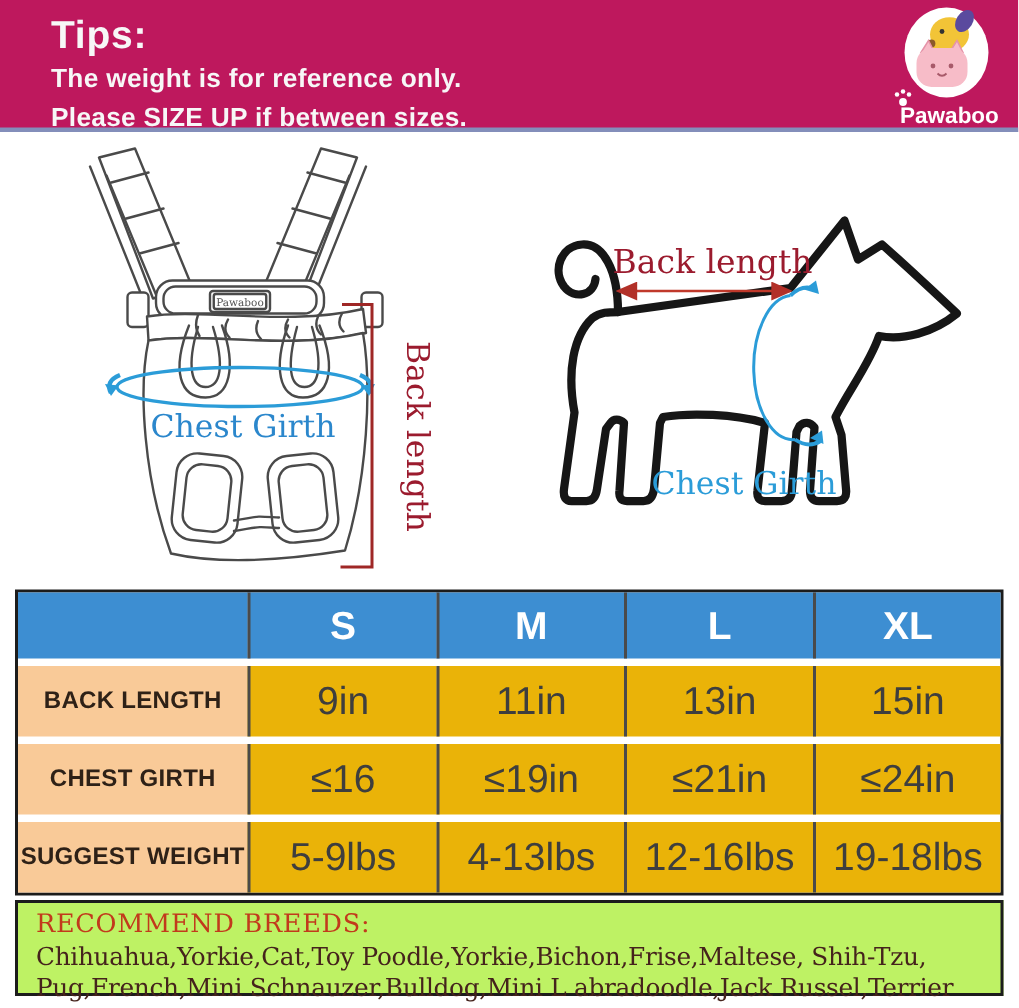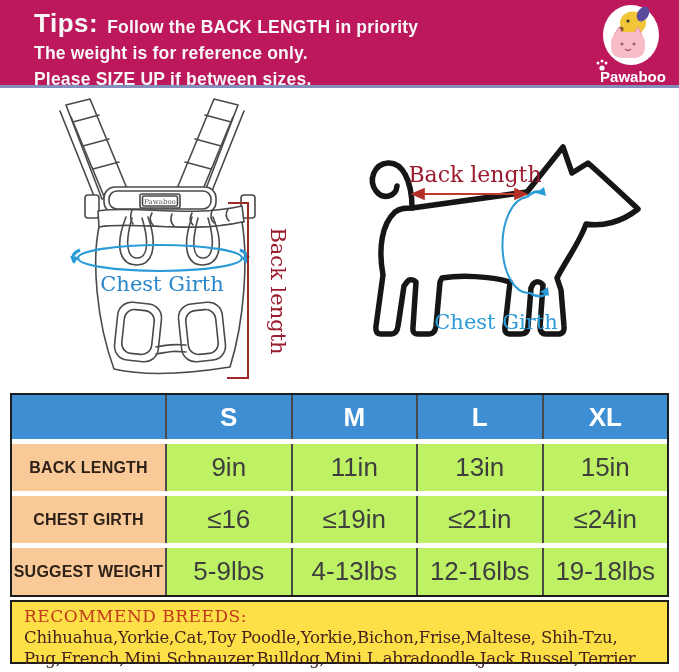--- a/index.html
+++ b/index.html
@@ -36,42 +36,41 @@
     position:absolute; left:10px; top:393px; width:659px;
     border:2px solid #1c1c1c; background:#fff;
     display:grid;
     grid-template-columns:153px 1fr 1fr 1fr 1fr;
     grid-auto-rows:auto; row-gap:5px;
   }
   .cell { display:flex; align-items:center; justify-content:center; }
   .cell.vline { border-left:2px solid #4a4a4a; }
   .head-cell { height:44px; background:#3d8ed2; color:#fff; font-size:26px; font-weight:bold; }
   .label-cell { height:47px; background:#f9ca98; color:#2e2117; font-size:16px; font-weight:bold; letter-spacing:0.2px; }
-  .value-cell { height:47px; background:#bef264; color:#3e3e3e; font-size:26px; }
+  .value-cell { height:47px; background:#eab308; color:#3e3e3e; font-size:26px; }
 
   
   .breeds {
     position:absolute; left:10px; top:600px; width:659px; height:64px;
-    background:#fde047; border:2px solid #1c1c1c;
+    background:#bef264; border:2px solid #1c1c1c;
     padding:4px 12px 0 12px;
     font-family:"DejaVu Serif", serif;
   }
   .breeds-title { color:#c23a1c; font-size:17px; letter-spacing:0.5px; margin-bottom:1px; }
   .breeds-line { color:#45231c; font-size:16.5px; line-height:21px; letter-spacing:-0.2px; }
 </style>
 </head>
 <body>
 
 <div id="page">
 
   <div class="banner">
     <div class="banner-text">
       <div class="tips-row">
         <span class="tips-title">Tips:</span>
-        <span class="tip-line first">Follow the BACK LENGTH in priority</span>
       </div>
       <div class="tips-rest">
         <div class="tip-line">The weight is for reference only.</div>
         <div class="tip-line">Please SIZE UP if between sizes.</div>
       </div>
     </div>
 
     <svg class="logo-wrap" viewBox="0 0 84 86">
       <ellipse cx="42" cy="33" rx="28" ry="30" fill="#fff"></ellipse>
       <g>

